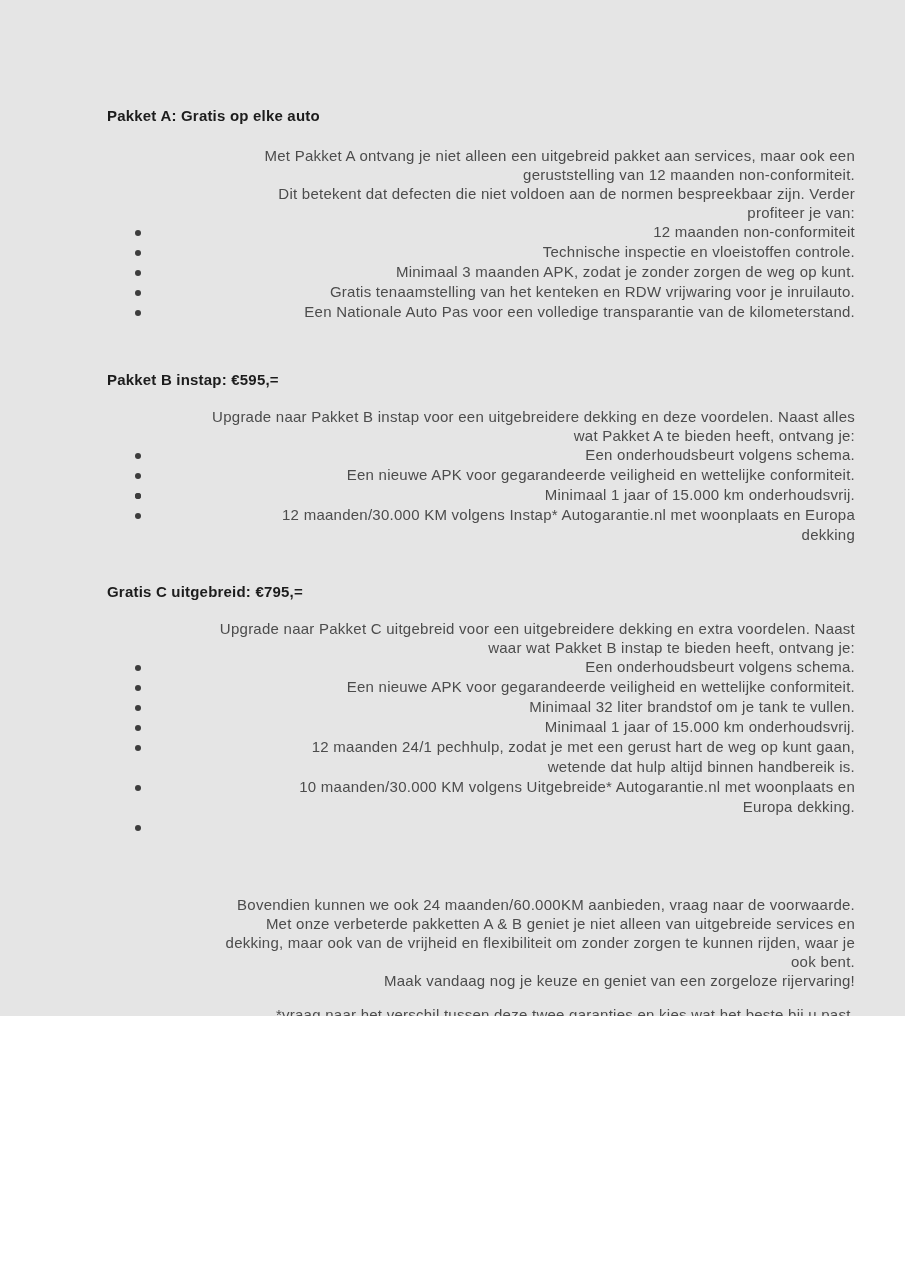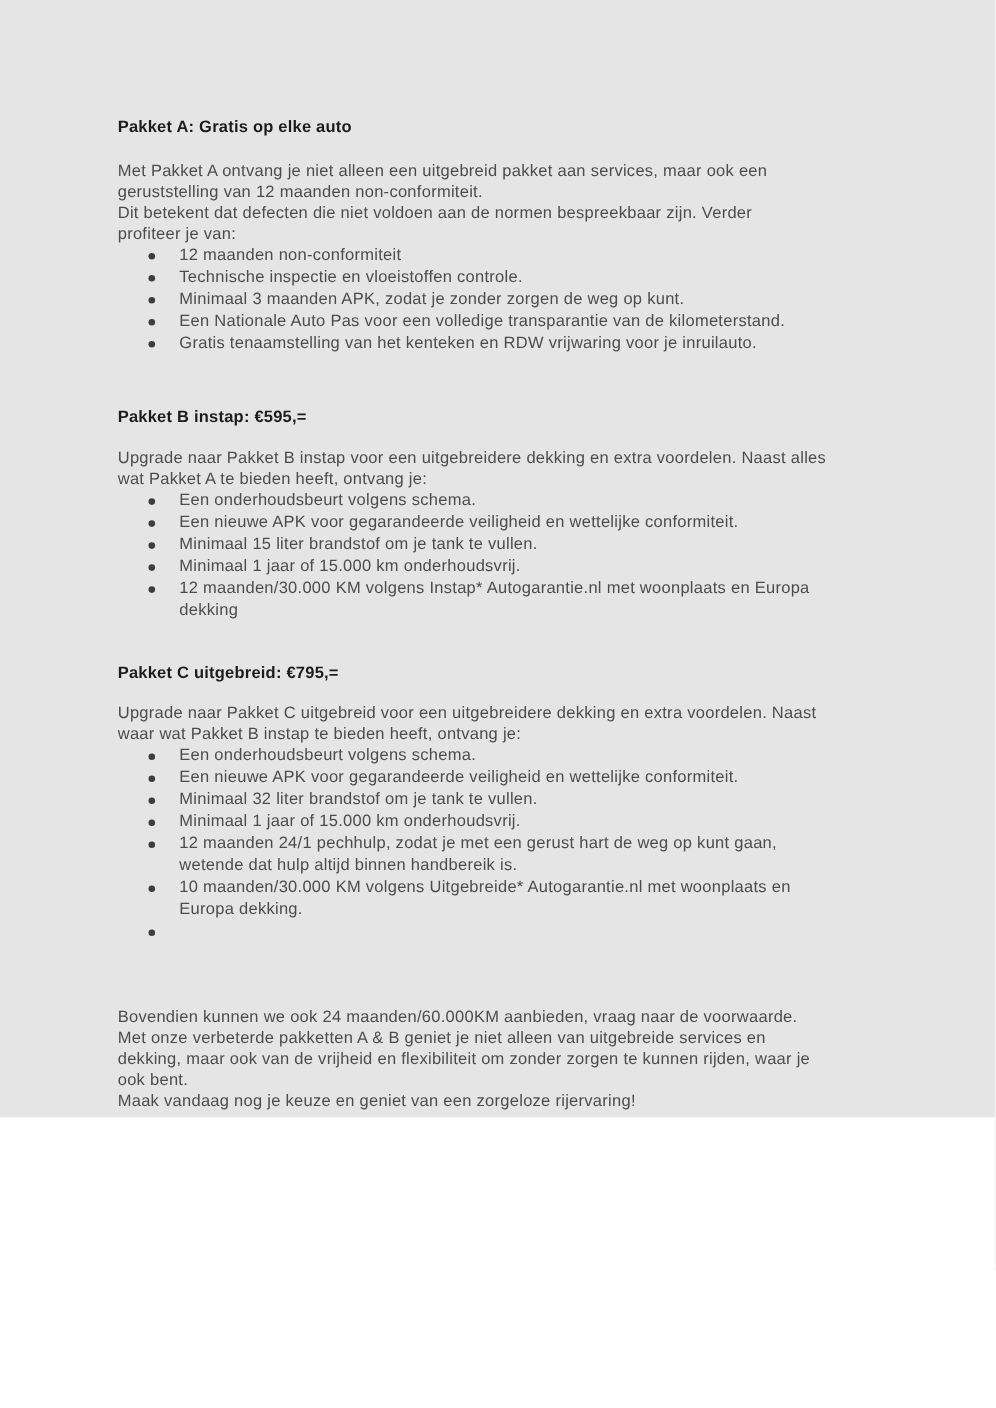--- a/index.html
+++ b/index.html
@@ -30,25 +30,27 @@
     letter-spacing: 0.2px;
     white-space: pre-line;
   }
   .para {
     font-size: 15px;
     line-height: 19px;
     font-weight: 400;
     color: #4c4c4c;
     letter-spacing: 0.25px;
     white-space: pre-line;
+    text-align: right;
   }
   ul.bullets {
     list-style: none;
     margin: 0;
     padding: 0;
+    text-align: right;
   }
   ul.bullets li {
     position: relative;
     padding-left: 56px;
     font-size: 15px;
     line-height: 20px;
     font-weight: 400;
     color: #4c4c4c;
     letter-spacing: 0.25px;
   }
@@ -84,37 +86,37 @@
 
     <div class="heading">Pakket A: Gratis op elke auto</div>
     <div class="para m-para-a">Met Pakket A ontvang je niet alleen een uitgebreid pakket aan services, maar ook een
 geruststelling van 12 maanden non-conformiteit.
 Dit betekent dat defecten die niet voldoen aan de normen bespreekbaar zijn. Verder
 profiteer je van:</div>
     <ul class="bullets m-ul-a">
       <li><span class="bullet-dot"></span><span class="li-text">12 maanden non-conformiteit</span></li>
       <li><span class="bullet-dot"></span><span class="li-text">Technische inspectie en vloeistoffen controle.</span></li>
       <li><span class="bullet-dot"></span><span class="li-text">Minimaal 3 maanden APK, zodat je zonder zorgen de weg op kunt.</span></li>
+      <li><span class="bullet-dot"></span><span class="li-text">Gratis tenaamstelling van het kenteken en RDW vrijwaring voor je inruilauto.</span></li>
       <li><span class="bullet-dot"></span><span class="li-text">Een Nationale Auto Pas voor een volledige transparantie van de kilometerstand.</span></li>
-      <li><span class="bullet-dot"></span><span class="li-text">Gratis tenaamstelling van het kenteken en RDW vrijwaring voor je inruilauto.</span></li>
     </ul>
 
     <div class="heading m-head-b">Pakket B instap: €595,=</div>
-    <div class="para m-para-b">Upgrade naar Pakket B instap voor een uitgebreidere dekking en extra voordelen. Naast alles
+    <div class="para m-para-b">Upgrade naar Pakket B instap voor een uitgebreidere dekking en deze voordelen. Naast alles
 wat Pakket A te bieden heeft, ontvang je:</div>
     <ul class="bullets m-ul-b">
       <li><span class="bullet-dot"></span><span class="li-text">Een onderhoudsbeurt volgens schema.</span></li>
       <li><span class="bullet-dot"></span><span class="li-text">Een nieuwe APK voor gegarandeerde veiligheid en wettelijke conformiteit.</span></li>
-      <li><span class="bullet-dot"></span><span class="li-text">Minimaal 15 liter brandstof om je tank te vullen.</span></li>
+      <li><span class="bullet-dot"></span></li>
       <li><span class="bullet-dot"></span><span class="li-text">Minimaal 1 jaar of 15.000 km onderhoudsvrij.</span></li>
       <li><span class="bullet-dot"></span><span class="li-text">12 maanden/30.000 KM volgens Instap* Autogarantie.nl met woonplaats en Europa
 dekking</span></li>
     </ul>
 
-    <div class="heading m-head-c">Pakket C uitgebreid: €795,=</div>
+    <div class="heading m-head-c">Gratis C uitgebreid: €795,=</div>
     <div class="para m-para-c">Upgrade naar Pakket C uitgebreid voor een uitgebreidere dekking en extra voordelen. Naast
 waar wat Pakket B instap te bieden heeft, ontvang je:</div>
     <ul class="bullets m-ul-c">
       <li><span class="bullet-dot"></span><span class="li-text">Een onderhoudsbeurt volgens schema.</span></li>
       <li><span class="bullet-dot"></span><span class="li-text">Een nieuwe APK voor gegarandeerde veiligheid en wettelijke conformiteit.</span></li>
       <li><span class="bullet-dot"></span><span class="li-text">Minimaal 32 liter brandstof om je tank te vullen.</span></li>
       <li><span class="bullet-dot"></span><span class="li-text">Minimaal 1 jaar of 15.000 km onderhoudsvrij.</span></li>
       <li><span class="bullet-dot"></span><span class="li-text">12 maanden 24/1 pechhulp, zodat je met een gerust hart de weg op kunt gaan,
 wetende dat hulp altijd binnen handbereik is.</span></li>
       <li><span class="bullet-dot"></span><span class="li-text">10 maanden/30.000 KM volgens Uitgebreide* Autogarantie.nl met woonplaats en

